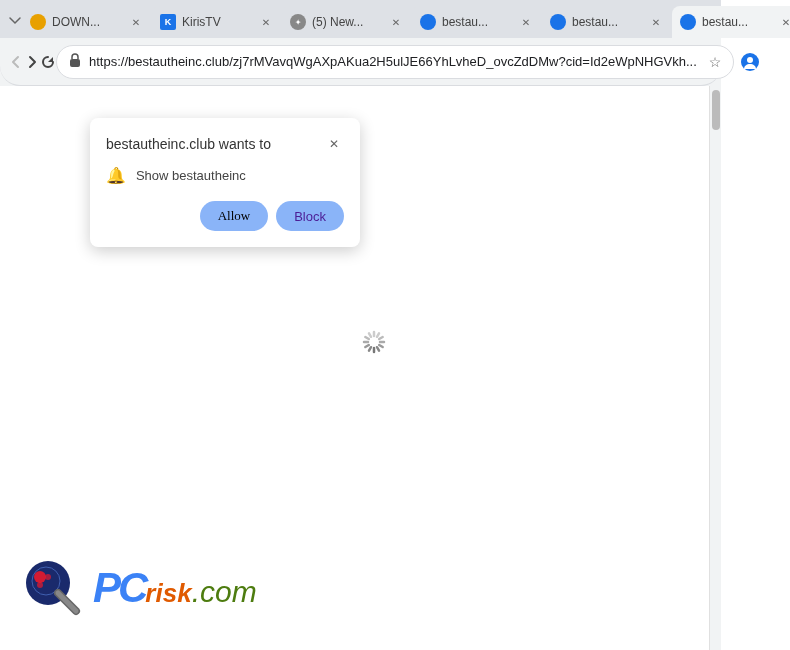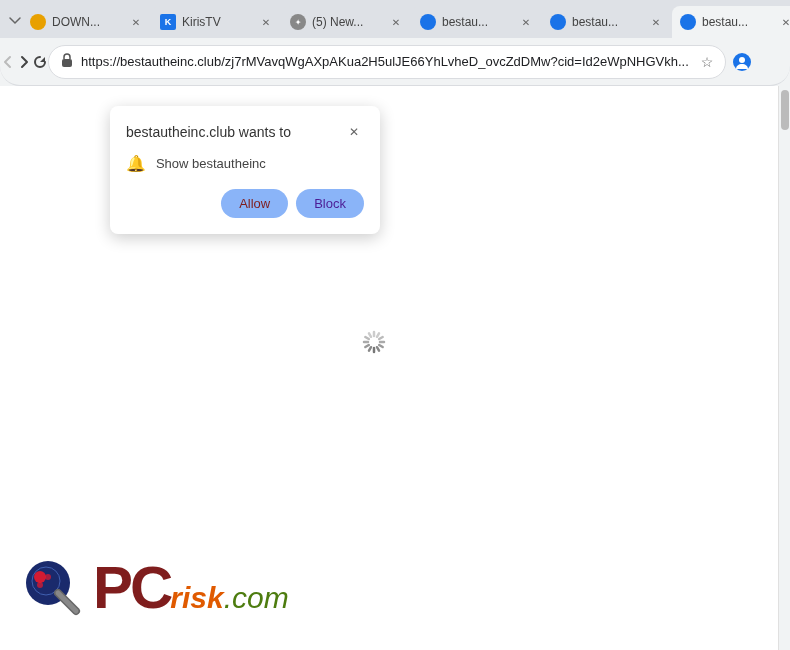--- a/index.html
+++ b/index.html
@@ -1,58 +1,58 @@
 <!DOCTYPE html>
 <html><head>
   <meta charset="utf-8">
   <style>
     * { margin: 0; padding: 0; box-sizing: border-box; }
     body { width: 790px; height: 650px; overflow: hidden; font-family: 'Segoe UI', Arial, sans-serif; background: #fff; }
 
     
-    .browser-window { width: 790px; height: 650px; display: flex; flex-direction: column; background: #f1f3f4; }
+    .browser-window { width: 721px; height: 650px; display: flex; flex-direction: column; background: #f1f3f4; }
 
     
     .tab-bar { height: 38px; background: #dee1e6; display: flex; align-items: flex-end; padding: 0 0 0 8px; flex-shrink: 0; }
     .tab { height: 32px; min-width: 130px; max-width: 180px; background: #dee1e6; border-radius: 8px 8px 0 0; display: flex; align-items: center; padding: 0 8px; font-size: 12px; color: #444; gap: 6px; cursor: pointer; position: relative; }
     .tab.active { background: #f1f3f4; }
     .tab-favicon { width: 16px; height: 16px; border-radius: 2px; flex-shrink: 0; }
     .tab-favicon.orange { background: #e8a000; border-radius: 50%; }
     .tab-label { flex: 1; overflow: hidden; white-space: nowrap; text-overflow: ellipsis; font-size: 12px; }
     .tab-close { width: 16px; height: 16px; border-radius: 50%; display: flex; align-items: center; justify-content: center; font-size: 10px; color: #666; cursor: pointer; flex-shrink: 0; }
 
     
-    .toolbar { height: 48px; background: #f1f3f4; display: flex; align-items: center; padding: 0 0; gap: 0; flex-shrink: 0; border-bottom: 1px solid #dadce0; border-radius: 20px; }
+    .toolbar { height: 48px; background: #f1f3f4; display: flex; align-items: center; padding: 0 8px; gap: 0; flex-shrink: 0; border-bottom: 1px solid #dadce0; border-radius: 20px; }
     .nav-btn { width: 32px; height: 32px; border-radius: 50%; display: flex; align-items: center; justify-content: center; color: #444; cursor: pointer; font-size: 14px; }
     .nav-btn.disabled { color: #bbb; cursor: default; }
     .address-bar { flex: 1; height: 34px; background: #fff; border: 1px solid #dadce0; border-radius: 20px; display: flex; align-items: center; padding: 0 12px; gap: 8px; font-size: 13px; color: #333; }
     .address-bar .lock-icon { color: #555; font-size: 12px; }
     .address-text { flex: 1; overflow: hidden; white-space: nowrap; text-overflow: ellipsis; font-size: 13px; color: #202124; }
     .star-icon { color: #666; font-size: 14px; margin-left: 4px; }
     .toolbar-right { display: flex; align-items: center; gap: 4px; }
     .toolbar-icon-btn { width: 32px; height: 32px; border-radius: 50%; display: flex; align-items: center; justify-content: center; color: #444; cursor: pointer; font-size: 14px; }
 
     
     .content-wrapper { flex: 1; display: flex; overflow: hidden; position: relative; }
     .scrollbar { width: 12px; background: #f1f3f4; flex-shrink: 0; border-left: 1px solid #e0e0e0; position: relative; }
     .scrollbar-thumb { width: 8px; height: 40px; background: #bbb; border-radius: 4px; position: absolute; top: 4px; left: 2px; }
 
     
     .page-content { flex: 1; background: #fff; position: relative; overflow: hidden; }
 
     
-    .notification-popup { position: absolute; top: 20px; left: 90px; width: 270px; background: #fff; border-radius: 8px; box-shadow: 0 4px 16px rgba(0,0,0,0.2); padding: 16px; z-index: 100; margin-left: 20px; }
+    .notification-popup { position: absolute; top: 32px; left: 90px; width: 270px; background: #fff; border-radius: 8px; box-shadow: 0 4px 16px rgba(0,0,0,0.2); padding: 16px; z-index: 100; }
     .popup-header { display: flex; justify-content: space-between; align-items: center; margin-bottom: 12px; }
     .popup-title { font-size: 14px; color: #333; font-weight: 400; }
     .popup-close { width: 20px; height: 20px; border-radius: 50%; display: flex; align-items: center; justify-content: center; color: #666; cursor: pointer; font-size: 12px; }
     .popup-item { display: flex; align-items: center; gap: 10px; margin-bottom: 16px; font-size: 13px; color: #444; }
     .bell-icon { font-size: 16px; color: #555; }
     .popup-buttons { display: flex; gap: 8px; justify-content: flex-end; }
     .popup-btn { padding: 7px 18px; border-radius: 20px; font-size: 13px; cursor: pointer; border: none; font-weight: 500; }
-    .popup-btn.allow { background: #8ab4f8; color: #7f1d1d; }
+    .popup-btn.allow { background: #8ab4f8; color: #000000; font-family: Liberation Serif, serif; }
     .popup-btn.block { background: #8ab4f8; color: #4c1d95; }
 
     
     .pcrisk-logo { position: absolute; bottom: 30px; left: 20px; display: flex; align-items: center; gap: 8px; }
 
     
     .tab-overflow { width: 28px; height: 28px; display: flex; align-items: center; justify-content: center; color: #666; cursor: pointer; margin-bottom: 4px; font-size: 12px; }
   </style>
 </head>
 <body>
@@ -195,22 +195,22 @@
             <circle cx="28" cy="28" r="22" fill="#1a2a6c"></circle>
             <circle cx="26" cy="26" r="14" fill="#1a2a6c" stroke="#4060b0" stroke-width="1"></circle>
             <circle cx="20" cy="22" r="6" fill="#e8192c" opacity="0.9"></circle>
             <circle cx="28" cy="22" r="3" fill="#e8192c" opacity="0.7"></circle>
             <circle cx="20" cy="30" r="3" fill="#e8192c" opacity="0.7"></circle>
             <line x1="38" y1="38" x2="56" y2="56" stroke="#666" stroke-width="8" stroke-linecap="round"></line>
             <line x1="38" y1="38" x2="56" y2="56" stroke="#888" stroke-width="5" stroke-linecap="round"></line>
           </svg>
         </div>
         <div style="display:flex;align-items:baseline;gap:0;">
-          <span style="font-size:60px;font-weight:900;color:#7f1d1d;letter-spacing:-3px;line-height:1;">PC</span>
-          <span style="font-size:30px;font-weight:600;color:#e05a00;font-style:italic;line-height:1;">risk</span>
+          <span style="font-size:42px;font-weight:900;color:#3b82f6;font-style:italic;letter-spacing:-3px;line-height:1;">PC</span>
+          <span style="font-size:26px;font-weight:600;color:#e05a00;font-style:italic;line-height:1;">risk</span>
           <span style="font-size:30px;font-weight:400;color:#4d7c0f;font-style:italic;line-height:1;">.com</span>
         </div>
       </div>
 
     </div>
 
     <div class="scrollbar">
       <div class="scrollbar-thumb"></div>
     </div>
   </div>

